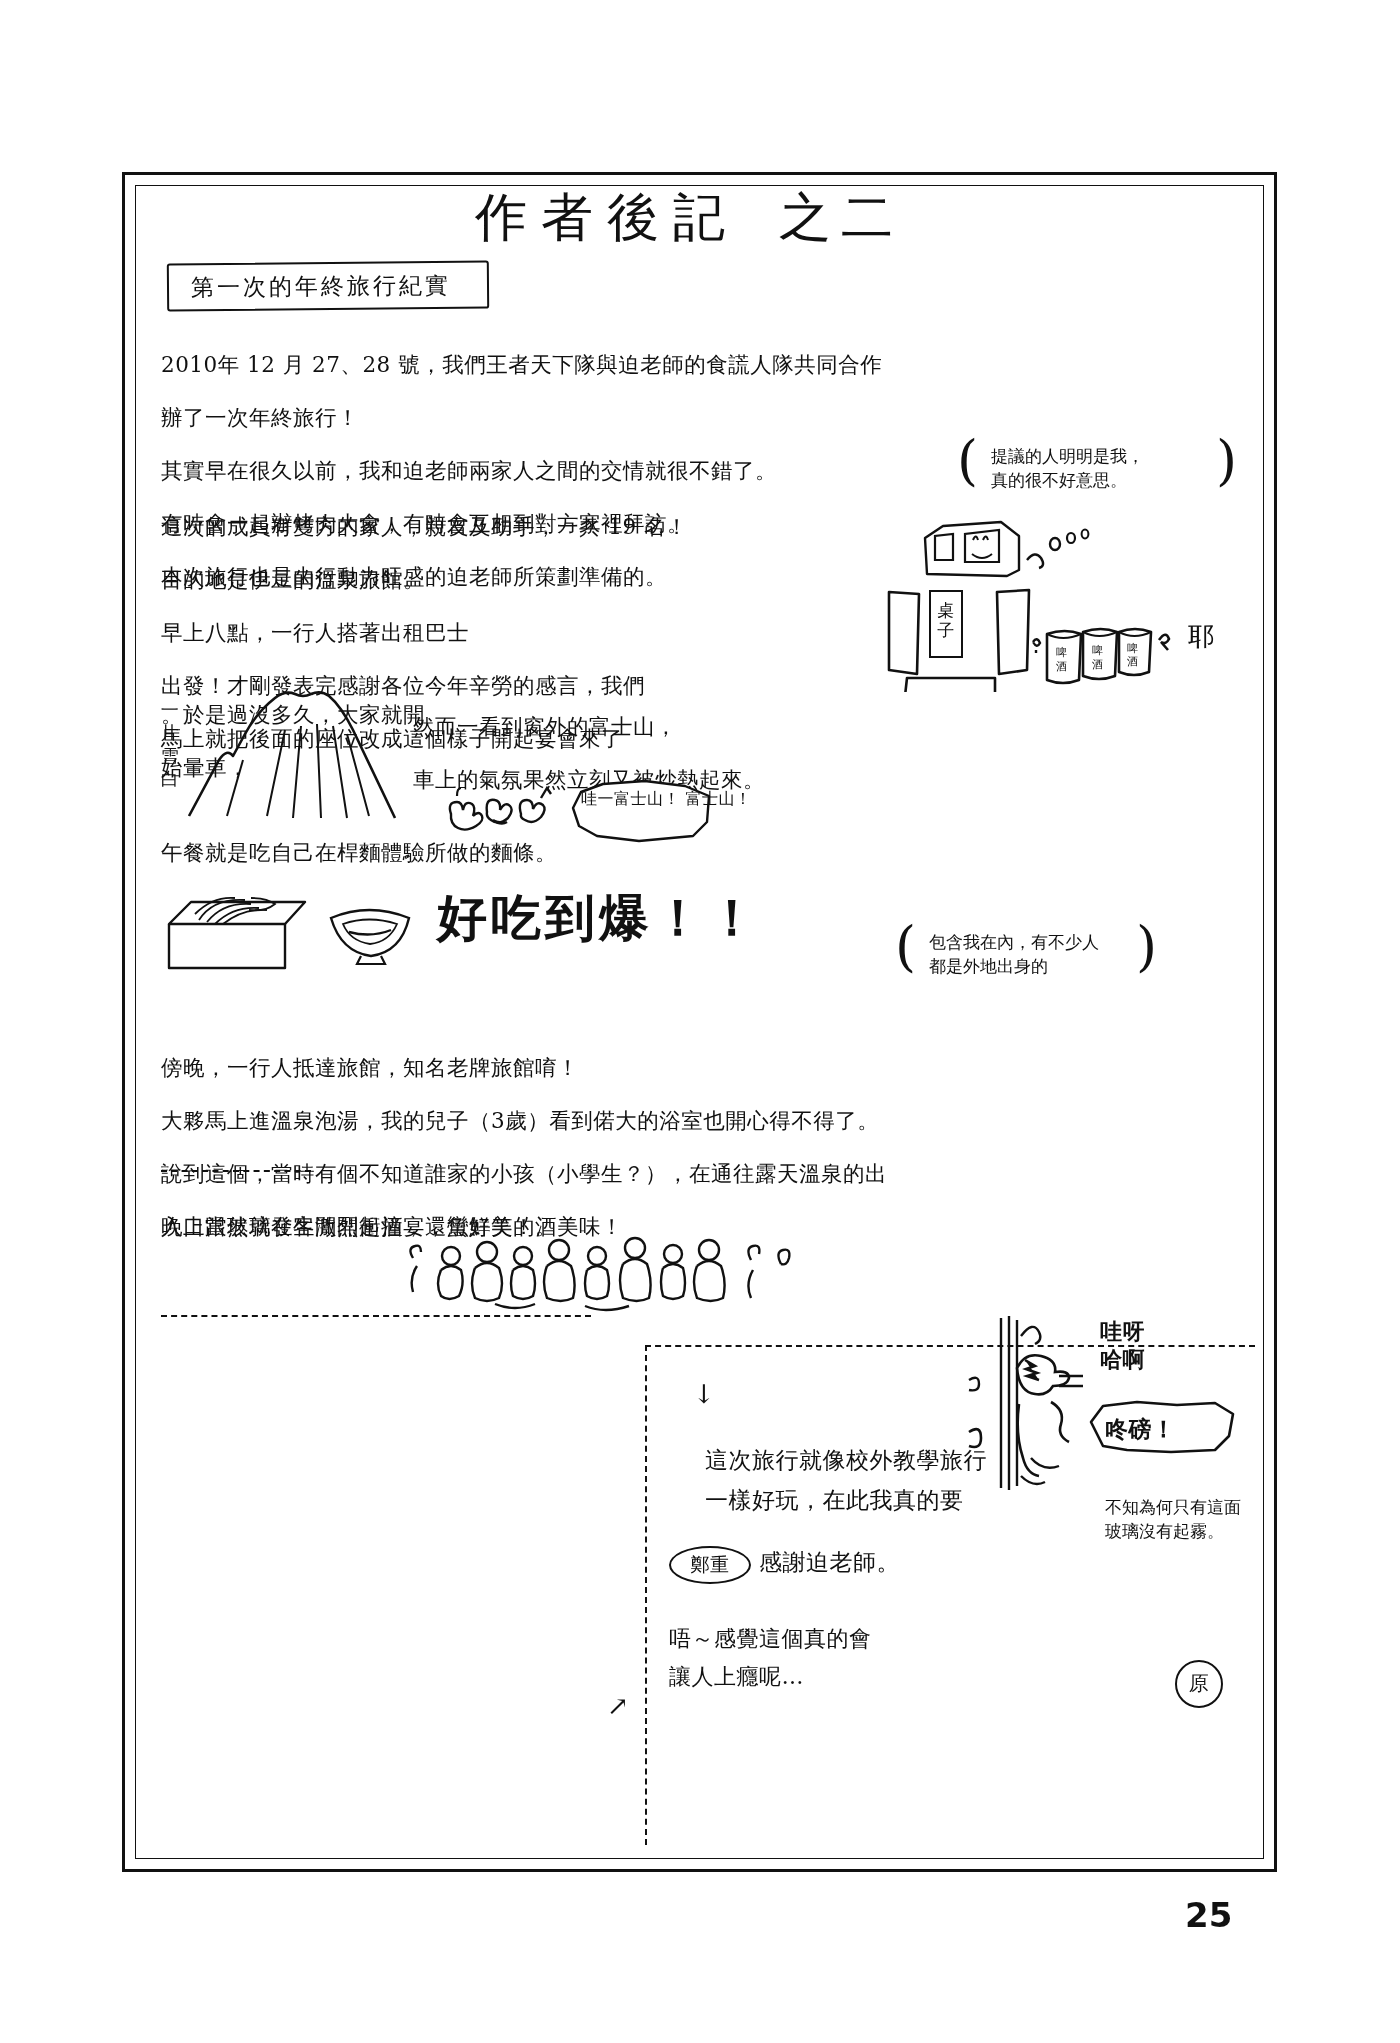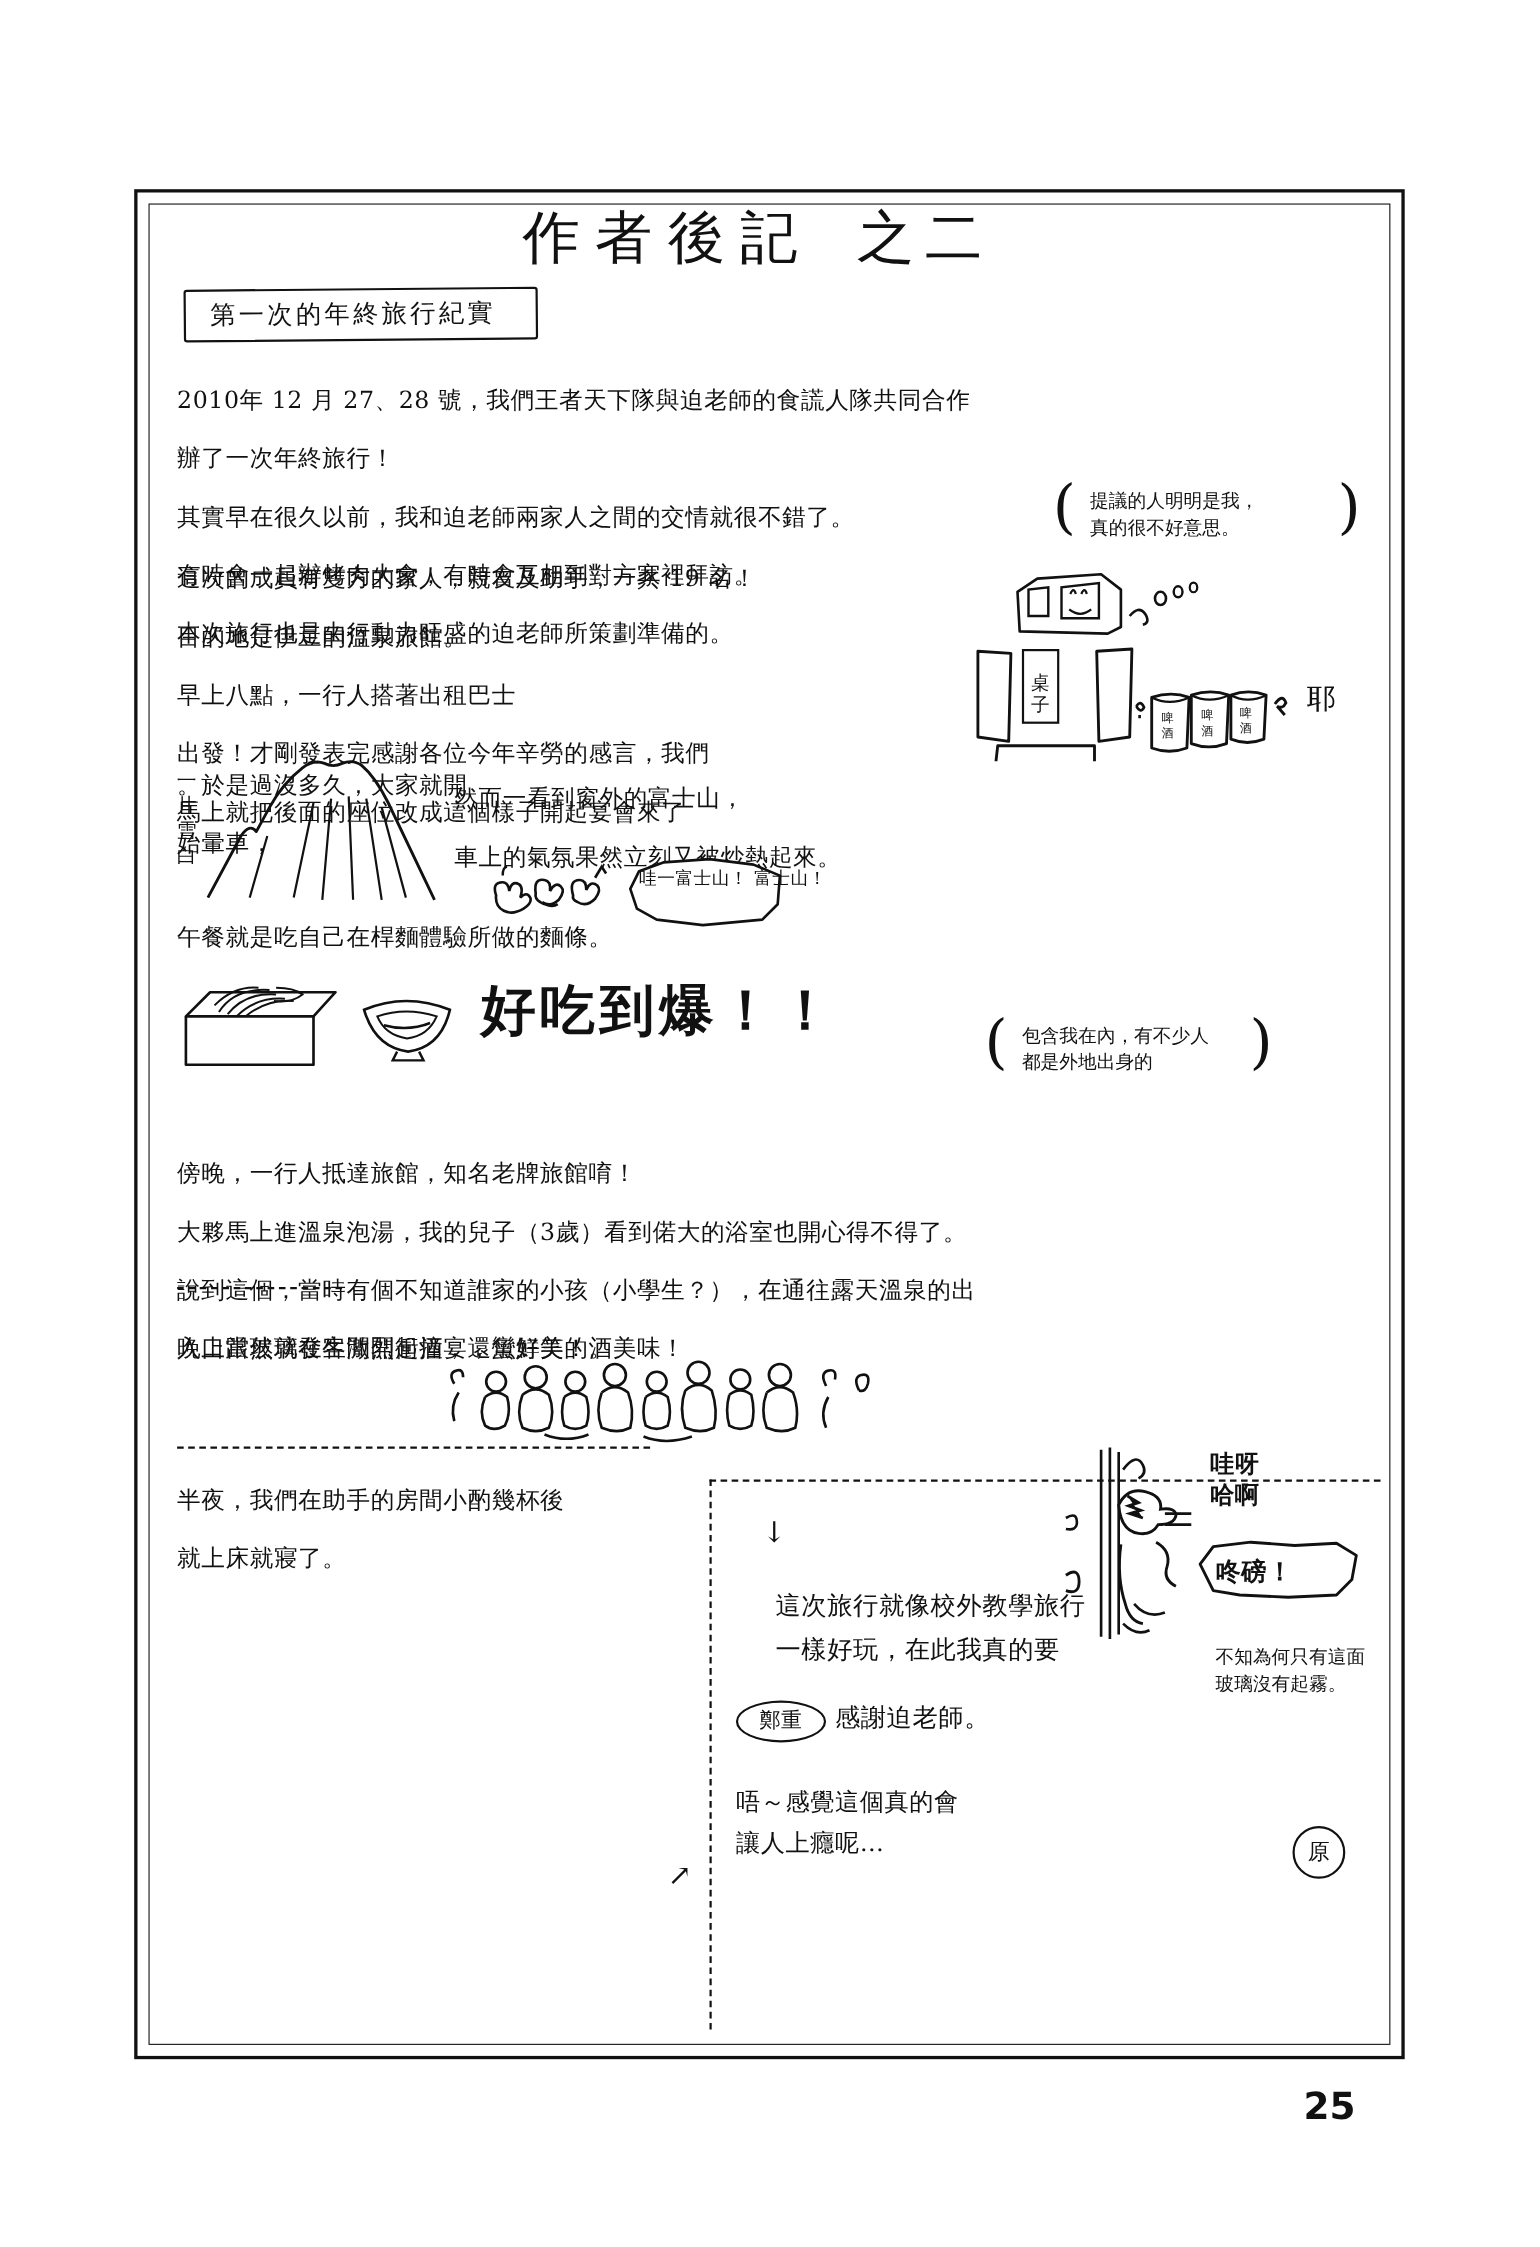--- a/index.html
+++ b/index.html
@@ -50,21 +50,21 @@
   .paren .pl{left:0;} .paren .pr{right:0;}
   .paren .ptxt{padding:0 34px;}
 
   #note-proposer{left:812px;top:254px;width:280px;}
   #note-outsider{left:750px;top:740px;width:262px;}
 
   
   #bus-drawing{position:absolute;left:770px;top:322px;width:200px;height:70px;}
   #table-drawing{position:absolute;left:732px;top:392px;width:200px;height:110px;}
   #table-label{position:absolute;left:784px;top:400px;width:34px;height:68px;
-      border:2px solid #111;font-size:17px;line-height:20px;text-align:center;padding-top:19px;
+      border:2px solid #111;font-size:17px;line-height:20px;text-align:center;padding-top:8px;
       box-sizing:border-box;}
   #beer-group{position:absolute;left:880px;top:430px;width:190px;height:70px;}
   #beer-yeah{position:absolute;left:1043px;top:428px;font-size:26px;}
 
   
   #fuji-drawing{position:absolute;left:36px;top:500px;width:340px;height:130px;}
   #fuji-snow-label{position:absolute;left:14px;top:508px;width:22px;
       font-size:18px;line-height:23px;text-align:center;}
   #fuji-bubble{position:absolute;left:422px;top:588px;width:148px;height:66px;}
   #hands-drawing{position:absolute;left:296px;top:590px;width:130px;height:60px;}
@@ -282,22 +282,20 @@
         <path d="M268 38 q10 -8 20 0 q4 16 0 28 q-10 6 -20 0 q-4 -14 0 -28"></path>
       <circle cx="314" cy="20" r="10"></circle>
         <path d="M302 36 q12 -10 24 0 q6 16 2 32 q-12 6 -26 0 q-6 -16 0 -32"></path>
       <path d="M356 30 q-6 -12 2 -14 q8 -2 6 8"></path>
       <path d="M358 40 q-8 14 -2 28"></path>
       <path d="M386 34 q-6 -12 2 -14 q8 -2 6 8 q-2 8 -8 6"></path>
       <path d="M100 74 q20 8 40 0 M190 76 q20 8 44 0"></path>
     </g>
   </svg>
 
-  <div id="para7" class="hw body-text">半夜，我們在助手的房間小酌幾杯後
-就上床就寢了。</div>
   <div class="dashsep" id="sep2"></div>
 
   <div id="bottom-panel-border"></div>
   <div id="arrow-down" class="hw">↓</div>
   <div id="bp-text1" class="hw">這次旅行就像校外教學旅行
 一樣好玩，在此我真的要</div>
   <div id="zhengzhong" class="hw">鄭重</div>
   <div id="bp-thanks" class="hw">感謝迫老師。</div>
   <div id="bp-text2" class="hw">唔～感覺這個真的會
 讓人上癮呢…</div>

